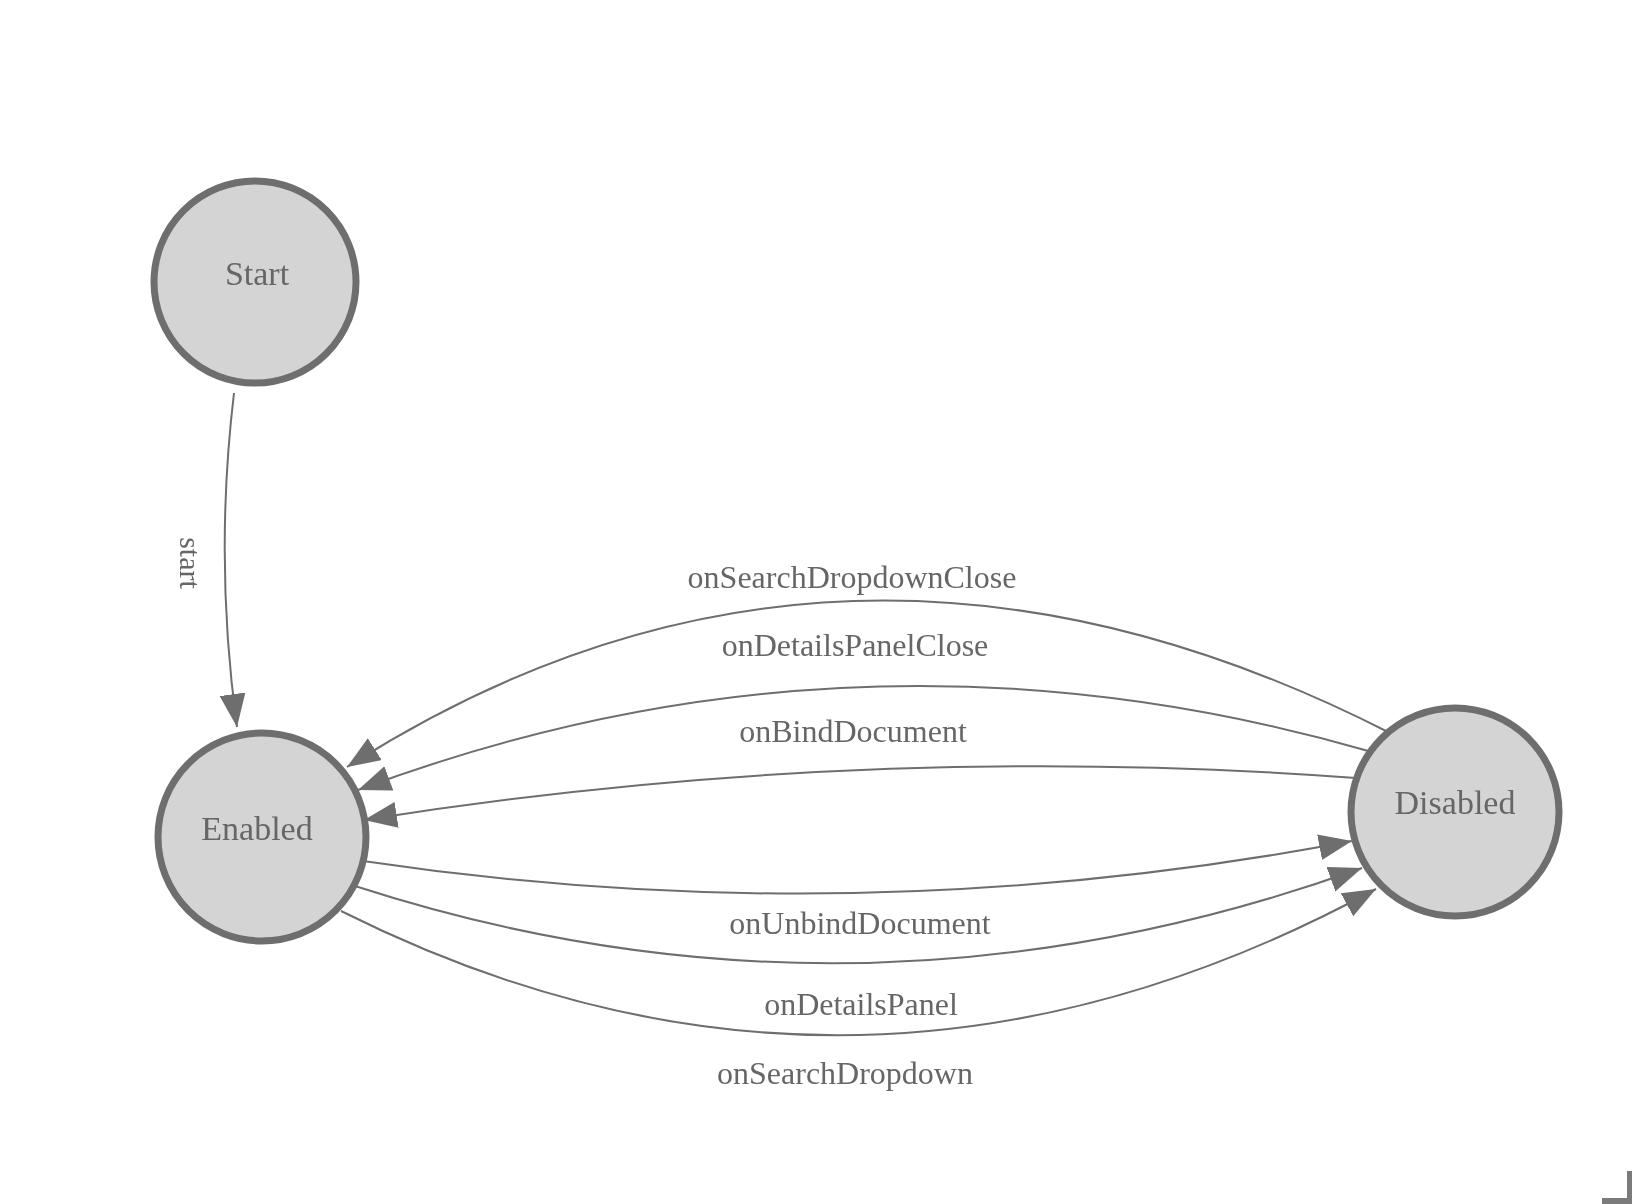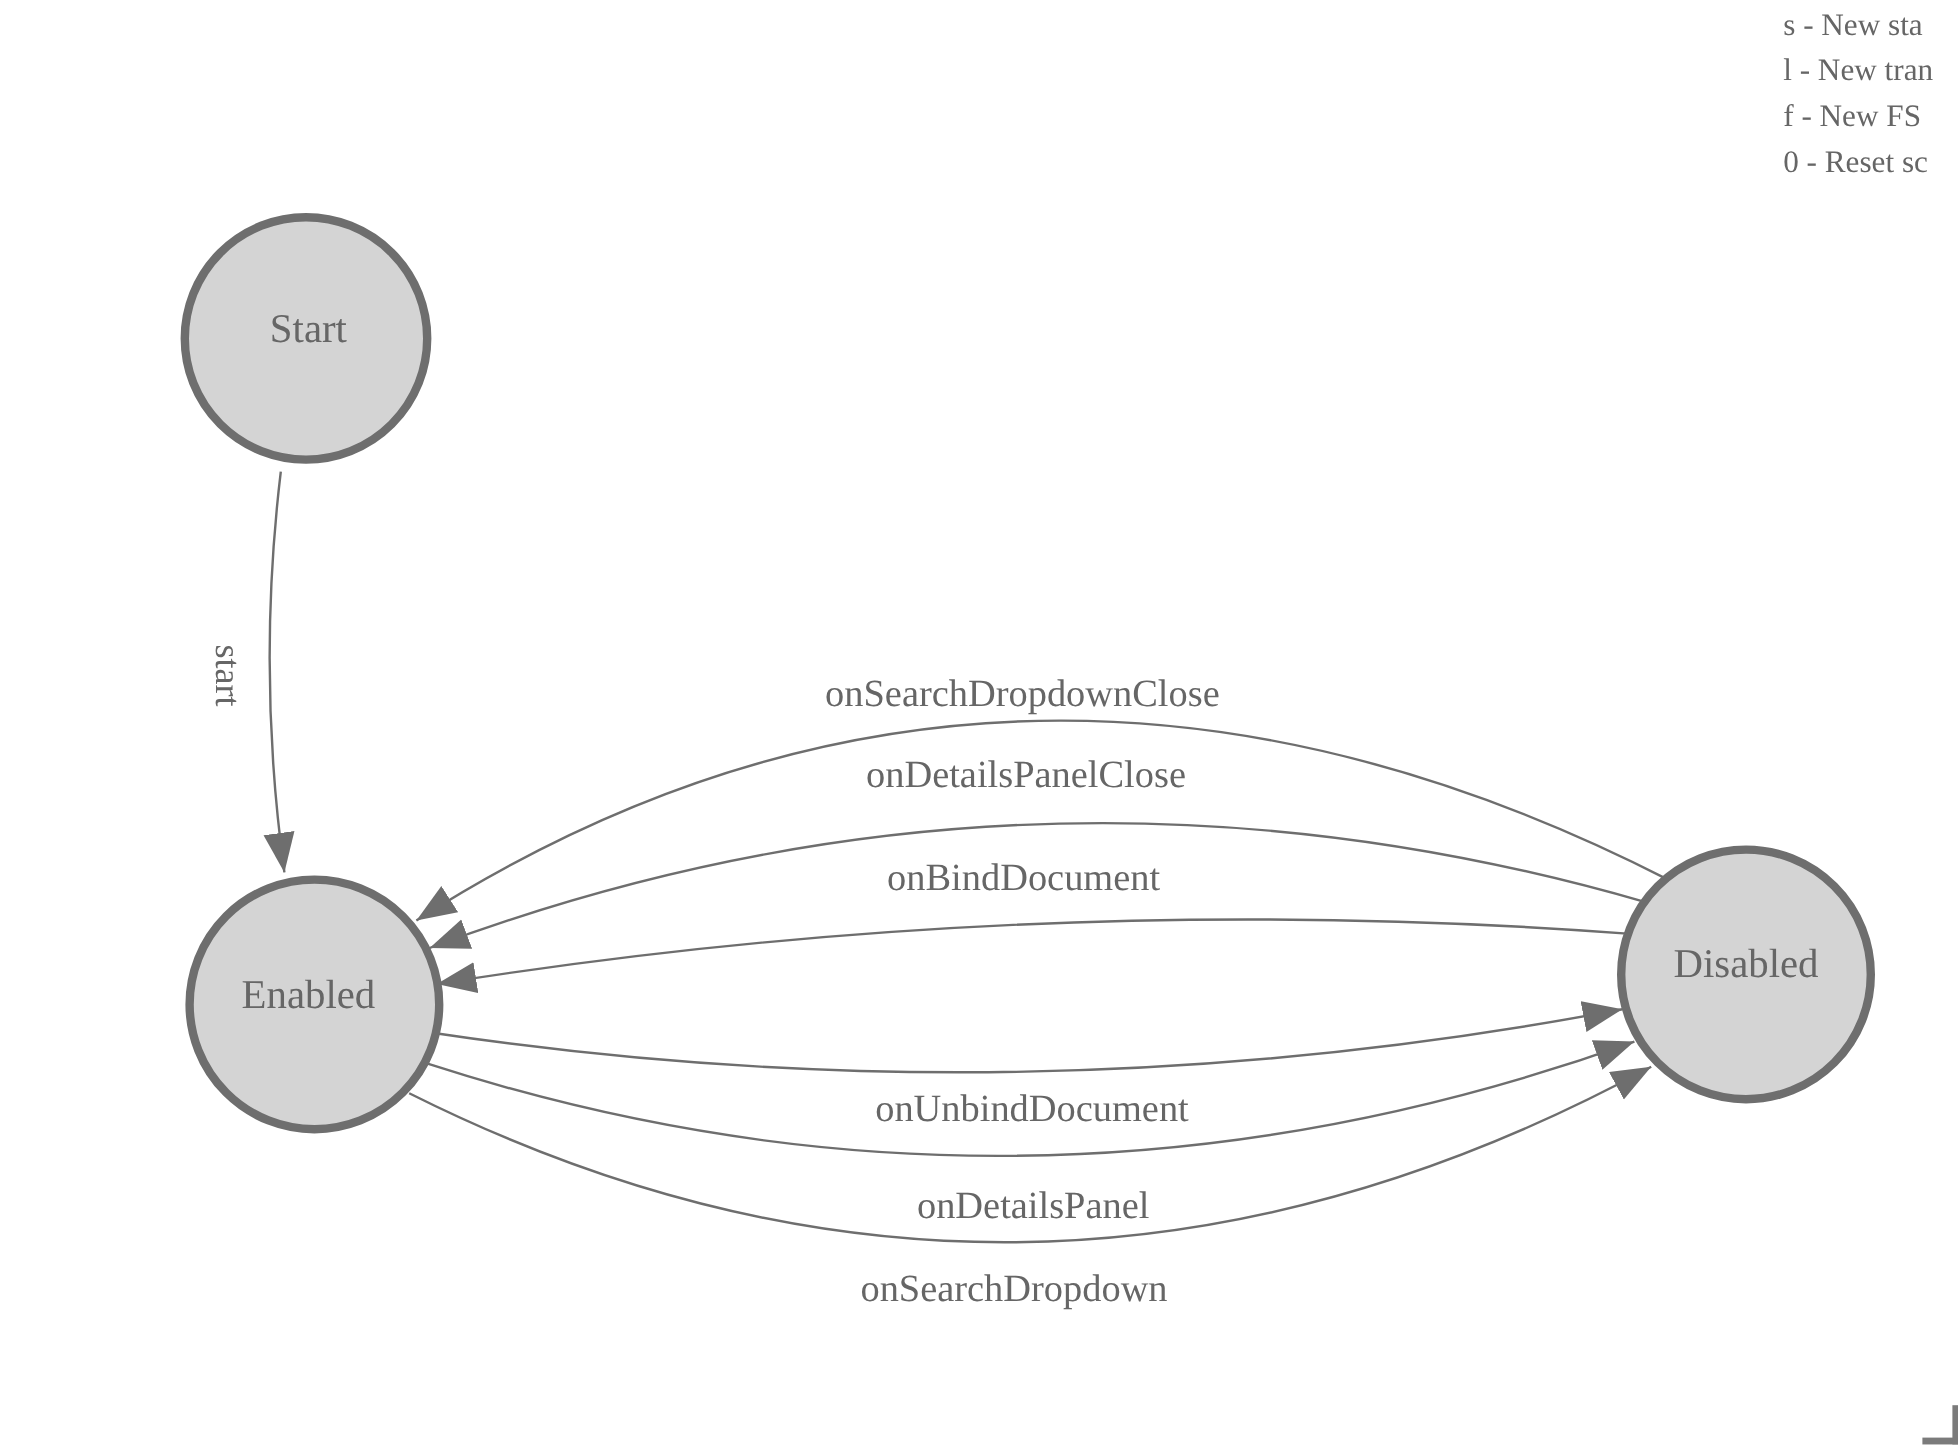--- a/index.html
+++ b/index.html
@@ -103,22 +103,16 @@
       <circle class="node-circle" cx="262" cy="837" r="104"></circle>
       <text class="node-label" x="257" y="840">Enabled</text>
     </g>
 
     <g>
       <circle class="node-circle" cx="1455" cy="812" r="104"></circle>
       <text class="node-label" x="1455" y="814">Disabled</text>
     </g>
   </svg>
 
-  <div class="legend">
-    <div class="legend-line">s - New sta</div>
-    <div class="legend-line">l - New tran</div>
-    <div class="legend-line">f - New FS</div>
-    <div class="legend-line">0 - Reset sc</div>
-  </div>
 
   <div class="corner-bracket"></div>
 
 </div>
 
 </body></html>

